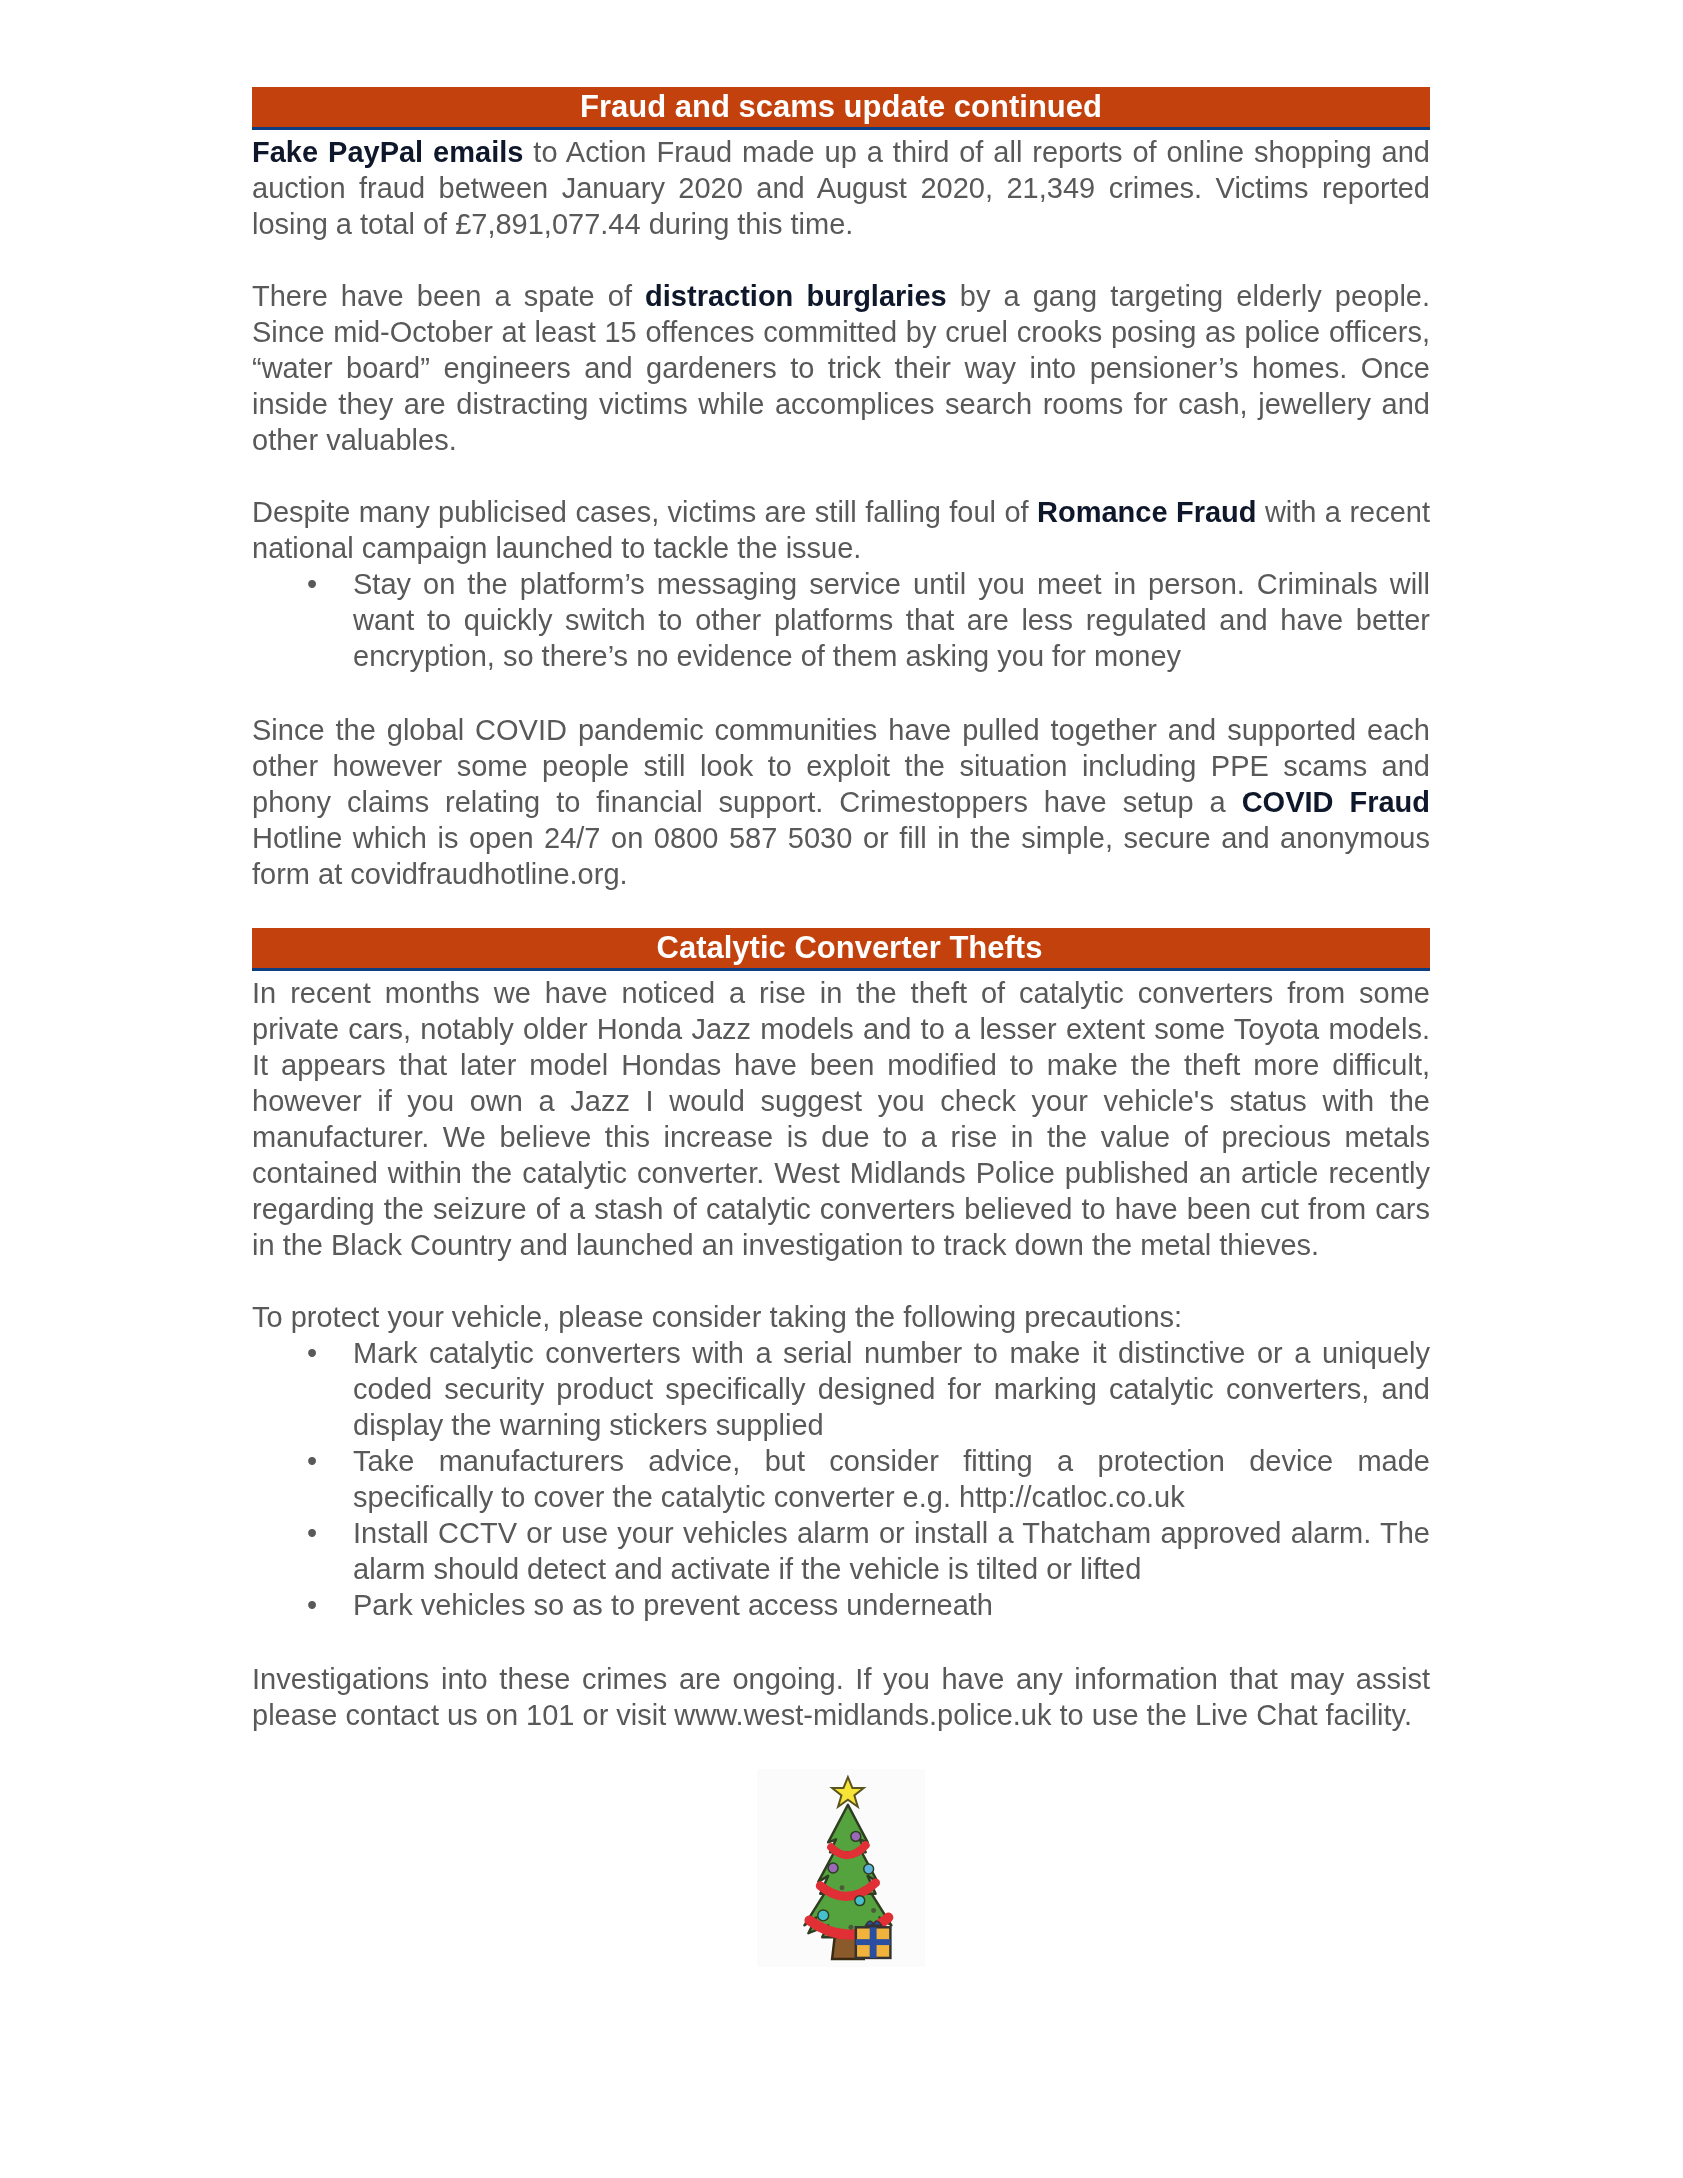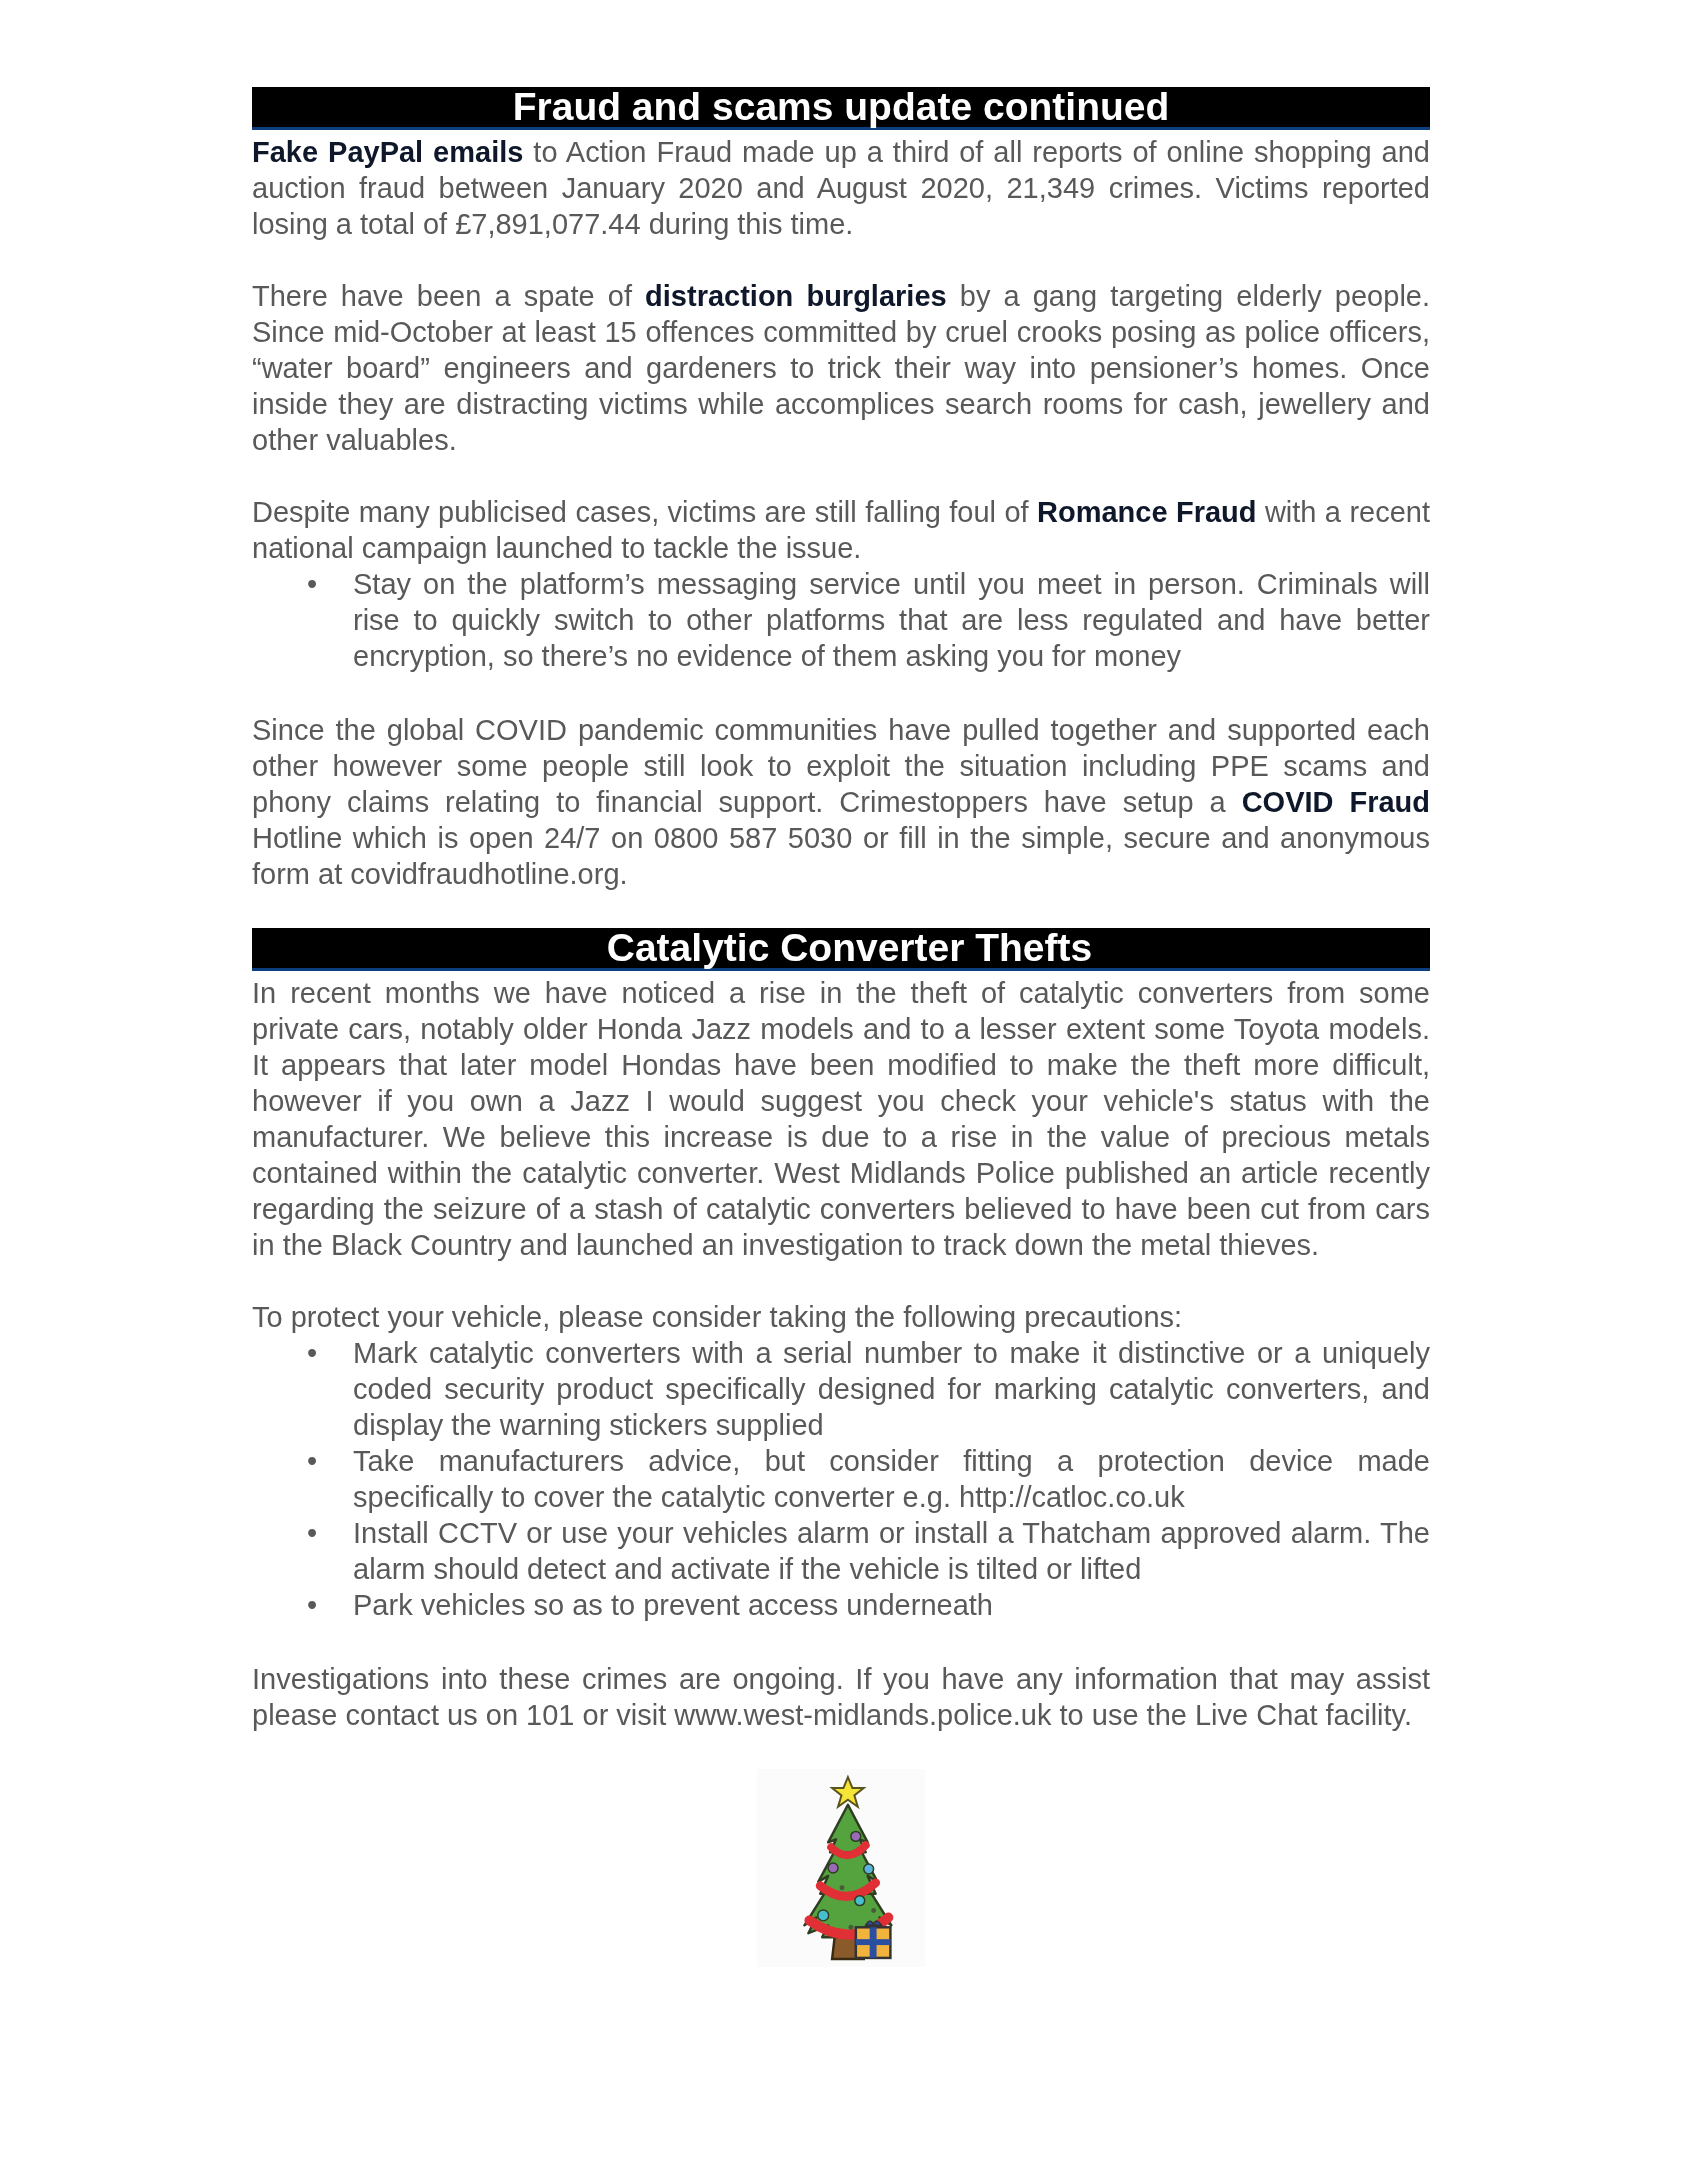--- a/index.html
+++ b/index.html
@@ -14,24 +14,24 @@
   }
   .content {
     position: absolute;
     left: 252px;
     top: 87px;
     width: 1178px;
   }
   .section-bar {
     height: 40px;
     line-height: 40px;
-    background: #000000;
+    background: #c2410c;
     border-bottom: 3px solid #0d3f80;
     color: #ffffff;
-    font-size: 39px;
+    font-size: 31px;
     font-weight: bold;
     text-align: center;
     margin: 0 0 4px 0;
   }
   .section-bar.second { margin-top: 20px; padding-left: 17px; }
   p.para {
     font-size: 29px;
     line-height: 36px;
     text-align: justify;
     margin: 0 0 36px 0;
@@ -79,21 +79,21 @@
       <span>Fraud and scams update continued</span>
     </div>
 
     <p class="para"><strong>Fake PayPal emails</strong><span> to Action Fraud made up a third of all reports of online shopping and auction fraud between January 2020 and August 2020, 21,349 crimes. Victims reported losing a total of £7,891,077.44 during this time.</span></p>
 
     <p class="para"><span>There have been a spate of </span><strong>distraction burglaries</strong><span> by a gang targeting elderly people. Since mid-October at least 15 offences committed by cruel crooks posing as police officers, “water board” engineers and gardeners to trick their way into pensioner’s homes. Once inside they are distracting victims while accomplices search rooms for cash, jewellery and other valuables.</span></p>
 
     <p class="para tight"><span>Despite many publicised cases, victims are still falling foul of </span><strong>Romance Fraud</strong><span> with a recent national campaign launched to tackle the issue.</span></p>
 
     <ul class="bullets">
-      <li>Stay on the platform’s messaging service until you meet in person. Criminals will rise to quickly switch to other platforms that are less regulated and have better encryption, so there’s no evidence of them asking you for money</li>
+      <li>Stay on the platform’s messaging service until you meet in person. Criminals will want to quickly switch to other platforms that are less regulated and have better encryption, so there’s no evidence of them asking you for money</li>
     </ul>
 
     <p class="para"><span>Since the global COVID pandemic communities have pulled together and supported each other however some people still look to exploit the situation including PPE scams and phony claims relating to financial support. Crimestoppers have setup a </span><strong>COVID Fraud</strong><span> Hotline which is open 24/7 on 0800 587 5030 or fill in the simple, secure and anonymous form at covidfraudhotline.org.</span></p>
 
 
     <div class="section-bar second">
       <span>Catalytic Converter Thefts</span>
     </div>
 
     <p class="para">In recent months we have noticed a rise in the theft of catalytic converters from some private cars, notably older Honda Jazz models and to a lesser extent some Toyota models.  It appears that later model Hondas have been modified to make the theft more difficult, however if you own a Jazz I would suggest you check your vehicle's status with the manufacturer.  We believe this increase is due to a rise in the value of precious metals contained within the catalytic converter. West Midlands Police published an article recently regarding the seizure of a stash of catalytic converters believed to have been cut from cars in the Black Country and launched an investigation to track down the metal thieves.</p>

